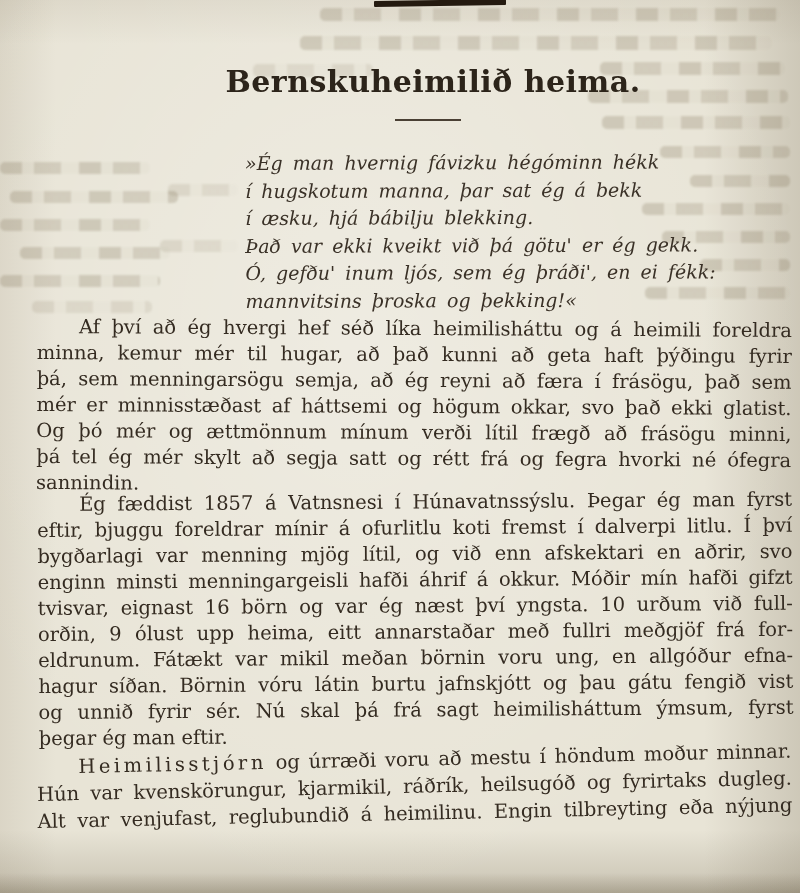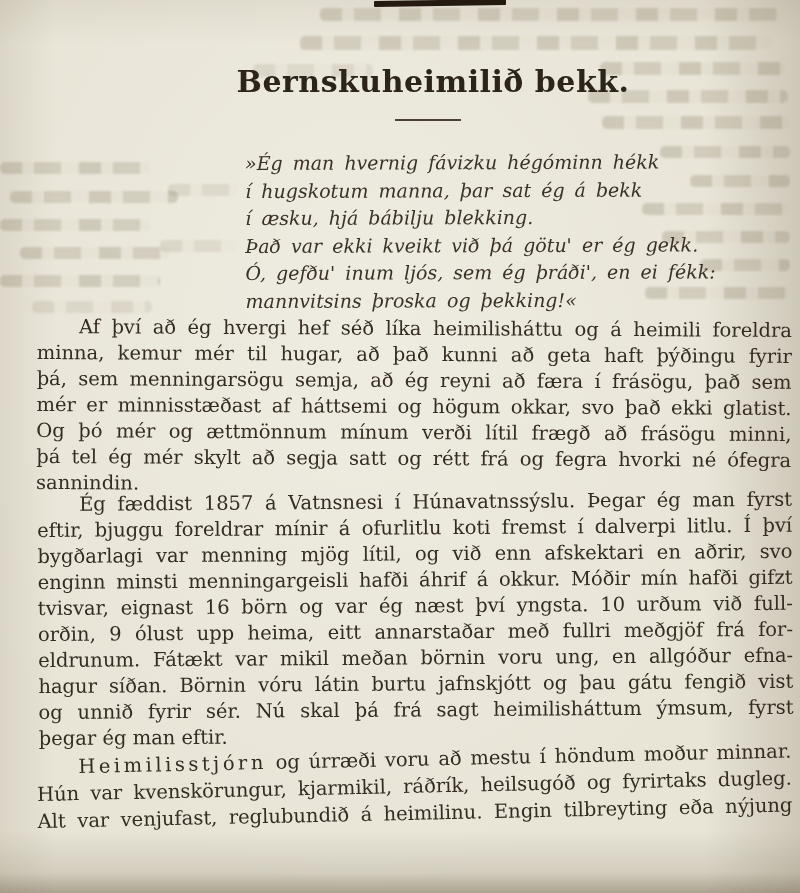--- a/index.html
+++ b/index.html
@@ -74,21 +74,21 @@
   <div class="bleed" style="left:645px;top:287px;width:145px;height:12px;"></div>
   <div class="bleed" style="left:0;top:162px;width:150px;height:12px;"></div>
   <div class="bleed" style="left:10px;top:191px;width:168px;height:12px;"></div>
   <div class="bleed" style="left:0;top:219px;width:150px;height:12px;"></div>
   <div class="bleed" style="left:20px;top:247px;width:150px;height:12px;"></div>
   <div class="bleed" style="left:0;top:275px;width:160px;height:12px;"></div>
   <div class="bleed faint" style="left:32px;top:301px;width:120px;height:12px;"></div>
   <div class="bleed faint" style="left:168px;top:184px;width:70px;height:12px;"></div>
   <div class="bleed faint" style="left:160px;top:240px;width:78px;height:12px;"></div>
 
-  <div class="title">Bernskuheimilið bekk.</div>
+  <div class="title">Bernskuheimilið heima.</div>
   <div class="title-rule"></div>
 
   <div class="poem">
     <div>»Ég man hvernig fávizku hégóminn hékk</div>
     <div>í hugskotum manna, þar sat ég á bekk</div>
     <div>í æsku, hjá bábilju blekking.</div>
     <div>Það var ekki kveikt við þá götu' er ég gekk.</div>
     <div>Ó, gefðu' inum ljós, sem ég þráði', en ei fékk:</div>
     <div>mannvitsins þroska og þekking!«</div>
   </div>

